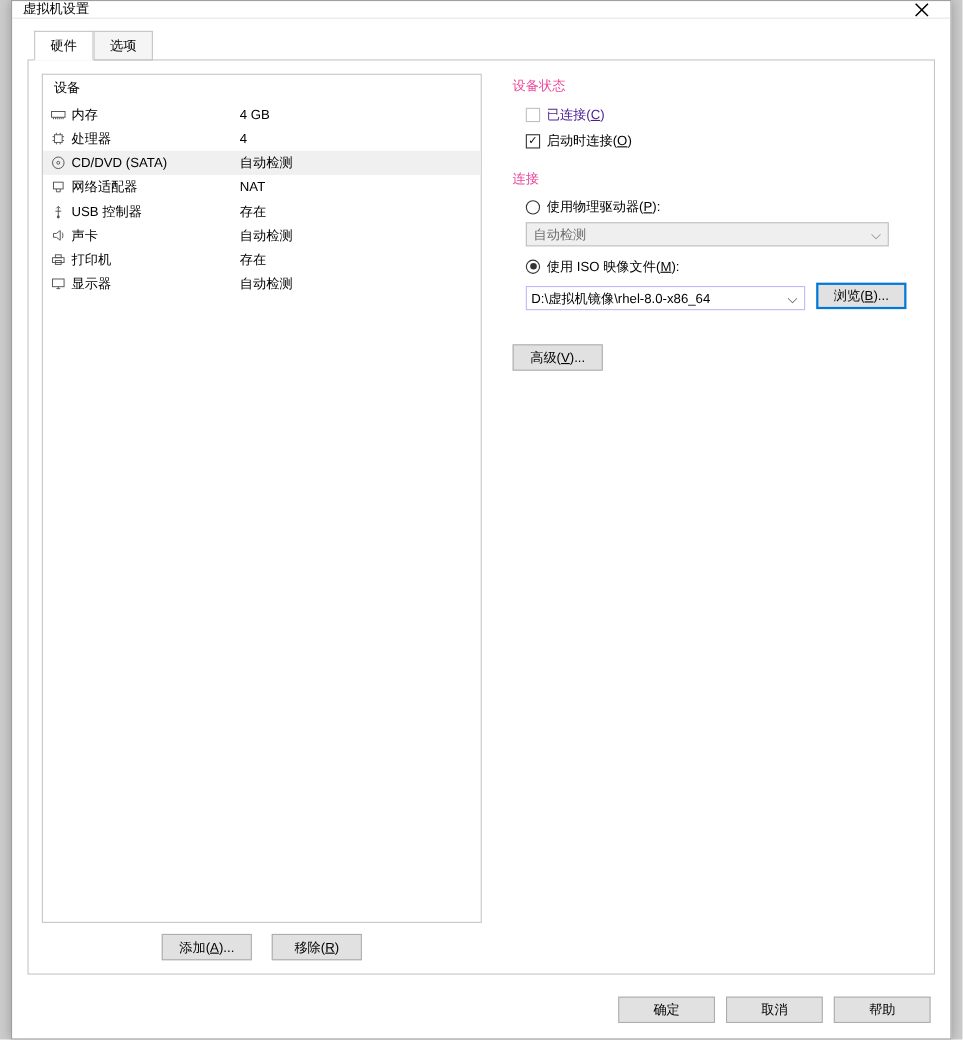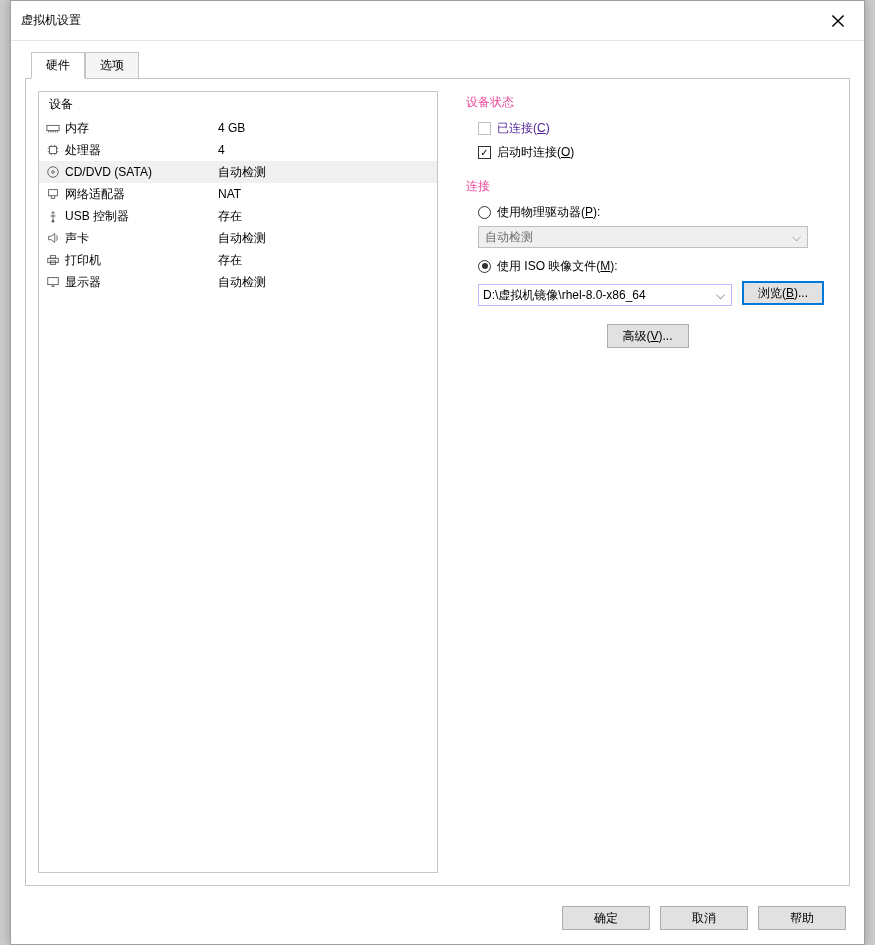--- a/index.html
+++ b/index.html
@@ -1,18 +1,18 @@
 <!DOCTYPE html>
 <html><head>
 <meta charset="utf-8">
 <style>
 * { box-sizing: border-box; font-family: "Microsoft YaHei", "Segoe UI", Tahoma, sans-serif; font-size: 12px; }
 body { margin: 0; background: #ccc; width: 875px; height: 945px; overflow: hidden; }
 .dialog { position: absolute; left: 10px; top: 0; width: 855px; height: 945px; background: #fff; border: 1px solid #a0a0a0; box-shadow: 0 0 10px rgba(0,0,0,0.25); display: flex; flex-direction: column; }
-.titlebar { height: 40px; display: flex; align-items: center; padding: 0 6px 0 10px; border-bottom: 1px solid #e5e5e5; }
+.titlebar { height: 16px; display: flex; align-items: center; padding: 0 6px 0 10px; border-bottom: 1px solid #e5e5e5; }
 .titlebar .title { flex: 1; font-size: 12px; }
 .titlebar .close { width: 40px; height: 28px; display: flex; align-items: center; justify-content: center; cursor: pointer; }
 .body { flex: 1; padding: 10px 14px; display: flex; flex-direction: column; }
 .tabs { display: flex; position: relative; margin-left: 6px; }
 .tab { padding: 4px 14px; border: 1px solid #c5c5c5; background: #fff; cursor: pointer; position: relative; top: 1px; }
 .tab.active { border-bottom: 1px solid #fff; z-index: 2; }
 .tab.inactive { background: #f5f5f5; }
 .panel { border: 1px solid #c5c5c5; flex: 1; display: flex; padding: 12px; gap: 20px; position: relative; }
 .left { width: 400px; display: flex; flex-direction: column; }
 .table { border: 1px solid #c5c5c5; flex: 1; overflow: hidden; }
@@ -35,21 +35,21 @@
 .check-row.disabled .checkbox { border-color: #c0c0c0; }
 .checkbox { width: 13px; height: 13px; border: 1px solid #333; display: inline-flex; align-items: center; justify-content: center; font-size: 10px; }
 .radio { width: 13px; height: 13px; border: 1px solid #333; border-radius: 50%; display: inline-flex; align-items: center; justify-content: center; }
 .radio .dot { width: 6px; height: 6px; border-radius: 50%; background: #333; }
 .select-disabled { width: 330px; height: 22px; border: 1px solid #bfbfbf; background: #efefef; color: #6d6d6d; display: flex; align-items: center; padding: 0 6px; position: relative; margin-top: 2px; margin-bottom: 4px; }
 .select-disabled .chev { position: absolute; right: 6px; color: #888; }
 .dropdown { width: 254px; height: 22px; border: 1px solid #c4b5fd; background: #fff; display: flex; align-items: center; padding: 0 4px; position: relative; margin-top: 4px; }
 .dropdown .chev { position: absolute; right: 6px; color: #555; }
 .dropdown-row { display: flex; align-items: center; gap: 10px; margin-top: 2px; }
 .hotkey { text-decoration: underline; }
-.right-align { display: flex; justify-content: center; margin-top: 18px; }
+.right-align { display: flex; justify-content: flex-start; margin-top: 31px; }
 .footer { display: flex; justify-content: flex-end; gap: 10px; padding: 10px 18px 14px; }
 .footer .btn { min-width: 88px; }
 svg { width: 14px; height: 14px; }
 .nowrap { white-space: nowrap; overflow: hidden; text-overflow: clip; }
 </style>
 </head>
 <body>
 
 <div class="dialog">
   <div class="titlebar">
@@ -151,20 +151,24 @@
                   <svg viewBox="0 0 16 16">
                     <rect x="2" y="3" width="12" height="8" fill="none" stroke="#555"></rect>
                     <path d="M6 13h4M8 11v2" stroke="#555"></path>
                   </svg>
                 </span>
                 <span class="name">显示器</span>
                 <span class="summary">自动检测</span>
               </div>
             </div>
         </div>
+        <div class="left-buttons">
+          <button class="btn"><span>添加(</span><span class="hotkey">A</span><span>)...</span></button>
+          <button class="btn"><span>移除(</span><span class="hotkey">R</span><span>)</span></button>
+        </div>
       </div>
 
       <div class="right">
         <div class="group-label">设备状态</div>
         <div class="group">
           <div class="check-row disabled">
             <span class="checkbox"></span>
             <span><span>已连接(</span><span class="hotkey">C</span><span>)</span></span>
           </div>
           <div class="check-row">

